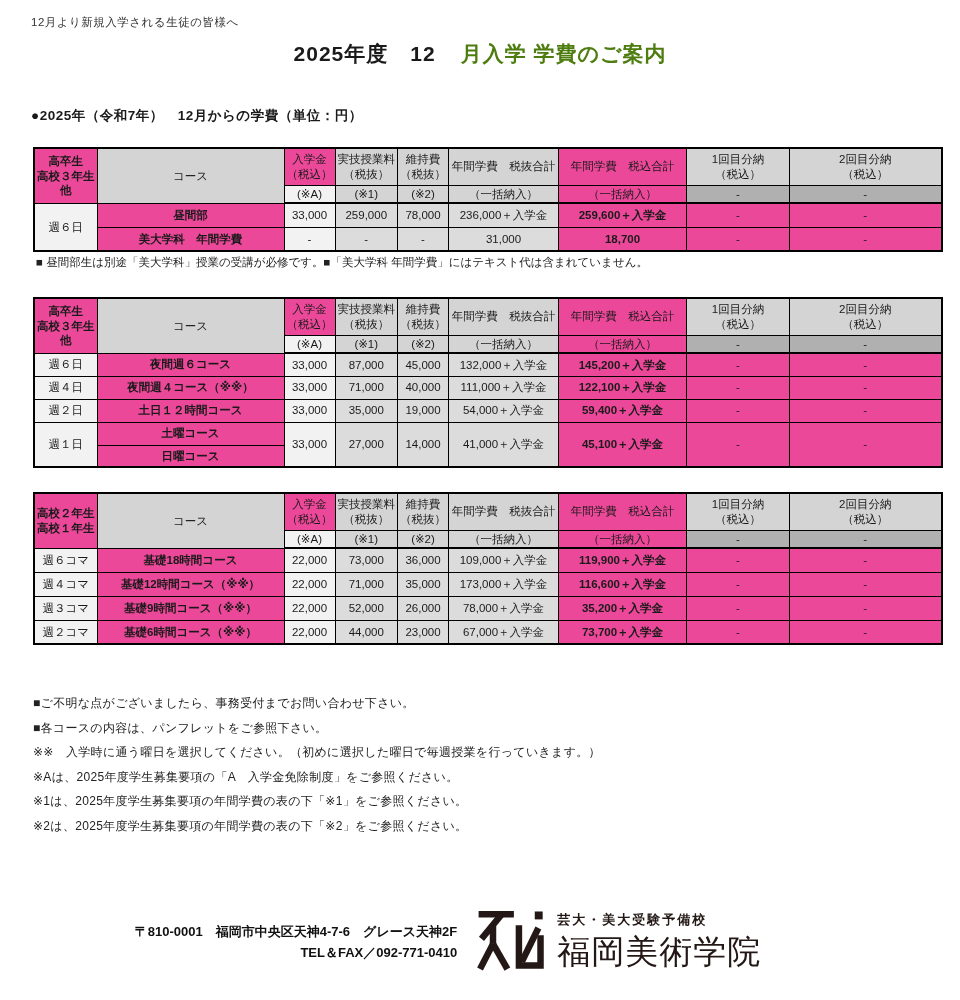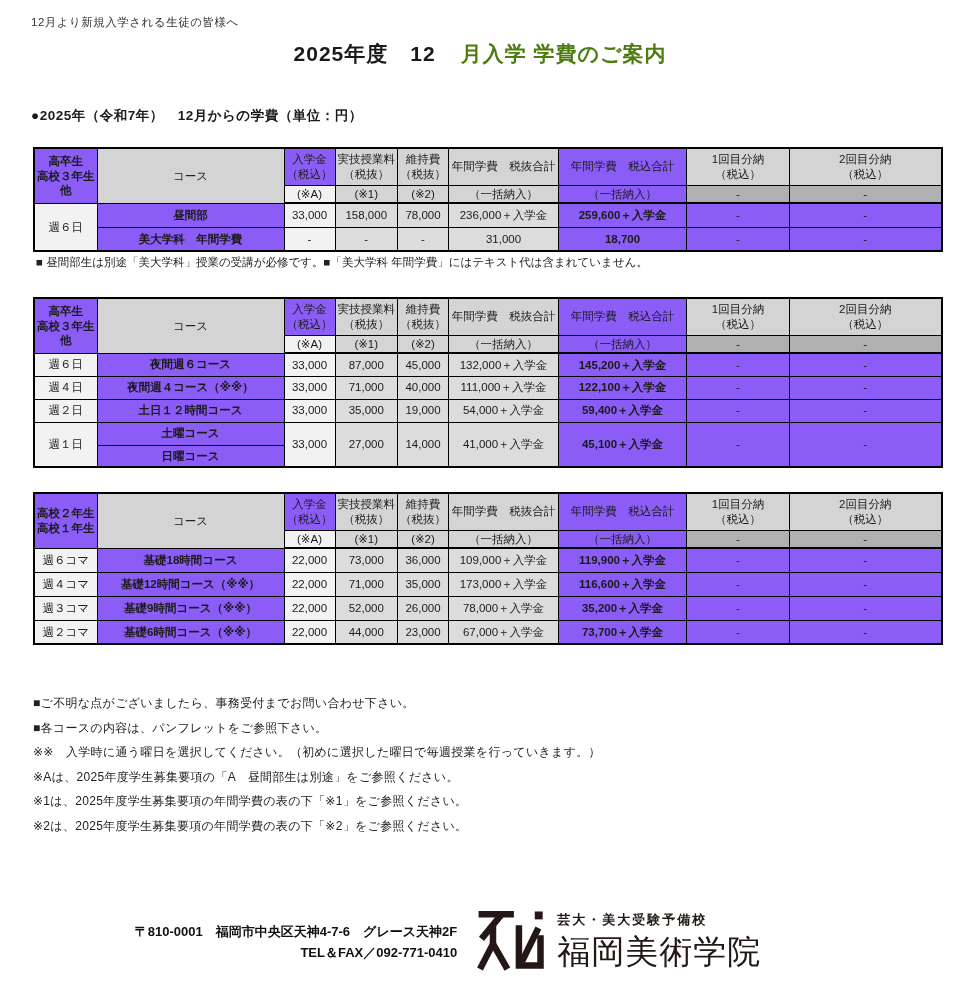--- a/index.html
+++ b/index.html
@@ -39,21 +39,21 @@
   table.fee tr.srow{height:17px;}
   table.fee tr.srow td{border-bottom:2px solid #000;}
   #table1 tbody tr{height:24px;}
   #table2 tbody tr{height:23px;}
   #table2 tbody tr.half{height:22px;}
   #table3 tbody tr{height:24px;}
   td.g {background:#d4d4d4;}
   td.g2{background:#dcdcdc;}
   td.lg{background:#f2f2f2;}
   td.dg{background:#b0b0b0;}
-  td.w {background:#8b5cf6;}
+  td.w {background:#ec4899;}
   td.big{font-weight:bold;font-size:13.5px;}
   td.crs{text-align:left;padding-left:7px;font-size:12px;font-weight:bold;}
   td.hlL{border-left:2px solid #000;}
   td.hlR{border-right:2px solid #000;}
   td.grp{border:2px solid #000;font-size:12px;font-weight:bold;line-height:1.55;}
   
   .t1-notes{
     position:absolute;left:36px;top:255px;width:900px;
     font-size:11.5px;color:#222;
     display:flex;
@@ -120,21 +120,21 @@
         <td class="w hlL hlR">（一括納入）</td>
         <td class="dg">-</td>
         <td class="dg">-</td>
       </tr>
     </thead>
     <tbody>
       <tr>
         <td rowspan="2" class="lg">週６日</td>
         <td class="w crs">昼間部</td>
         <td class="lg hlL hlR">33,000</td>
-        <td class="g2">158,000</td>
+        <td class="g2">259,000</td>
         <td class="g2">78,000</td>
         <td class="g2">236,000＋入学金</td>
         <td class="w big hlL hlR">259,600＋入学金</td>
         <td class="w">-</td>
         <td class="w">-</td>
       </tr>
       <tr>
         <td class="w crs">美大学科　年間学費</td>
         <td class="lg hlL hlR">-</td>
         <td class="g2">-</td>
@@ -316,21 +316,21 @@
         <td class="w">-</td>
         <td class="w">-</td>
       </tr>
     </tbody>
   </table>
 
 <div class="notes">
   <div class="note-line">■ご不明な点がございましたら、事務受付までお問い合わせ下さい。</div>
   <div class="note-line">■各コースの内容は、パンフレットをご参照下さい。</div>
   <div class="note-line">※※　入学時に通う曜日を選択してください。（初めに選択した曜日で毎週授業を行っていきます。）</div>
-  <div class="note-line">※Aは、2025年度学生募集要項の「A　昼間部生は別途」をご参照ください。</div>
+  <div class="note-line">※Aは、2025年度学生募集要項の「A　入学金免除制度」をご参照ください。</div>
   <div class="note-line">※1は、2025年度学生募集要項の年間学費の表の下「※1」をご参照ください。</div>
   <div class="note-line">※2は、2025年度学生募集要項の年間学費の表の下「※2」をご参照ください。</div>
 </div>
 
 <div class="footer">
   <div class="addr">
     <div>〒810-0001　福岡市中央区天神4-7-6　グレース天神2F</div>
     <div>TEL＆FAX／092-771-0410</div>
   </div>
   <div class="logo">

